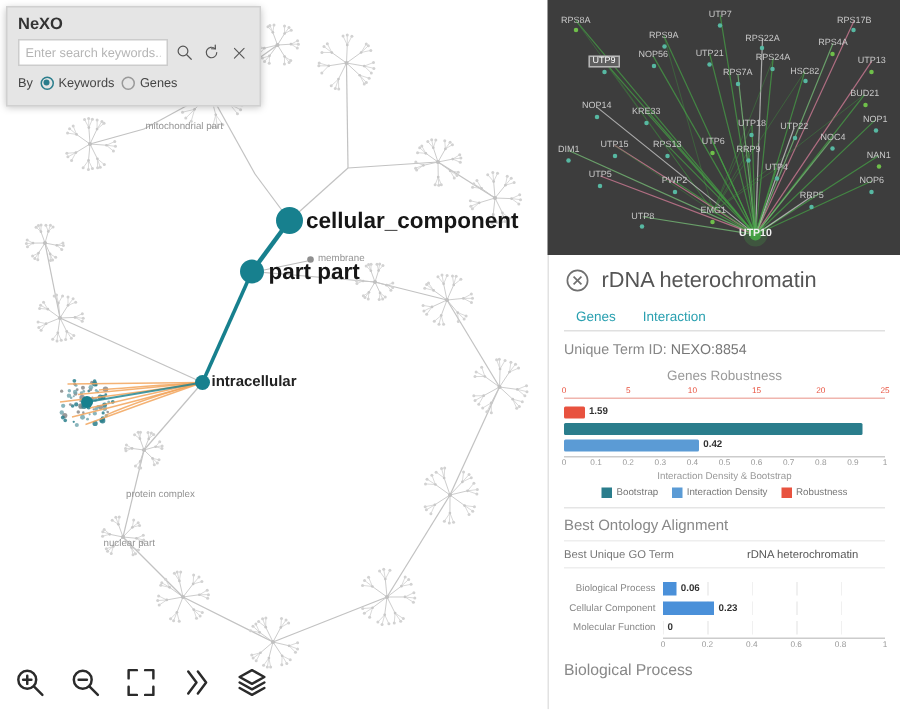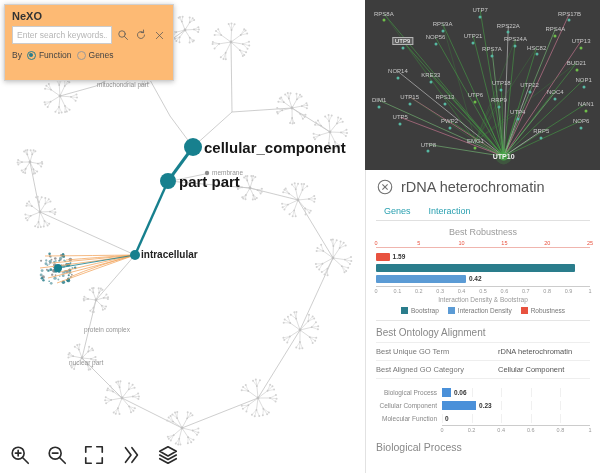--- a/index.html
+++ b/index.html
@@ -9,22 +9,22 @@
 
   
   .tree-canvas { position:absolute; left:0; top:0; width:365px; height:473px; background:#fff; }
   #tree-svg { position:absolute; left:0; top:0; }
   .tree-label { position:absolute; white-space:nowrap; pointer-events:none; }
   .tl-big { font-size:15px; font-weight:600; color:#161616; }
   .tl-mid { font-size:10px; font-weight:600; color:#222; }
   .tl-sm  { font-size:6.5px; color:#949494; }
 
   
-  .search-panel { position:absolute; left:4px; top:4px; width:170px; background:#fdba74;
-    border:1px solid #d0d0d0; box-shadow:0 1px 5px rgba(0,0,0,.25); padding:5px 7px 20px; z-index:6; }
+  .search-panel { position:absolute; left:4px; top:4px; width:170px; background:#e5e5e5;
+    border:1px solid #d0d0d0; box-shadow:0 1px 5px rgba(0,0,0,.25); padding:5px 7px 10px; z-index:6; }
   .sp-title { font-size:11px; font-weight:bold; color:#333; margin-bottom:4px; }
   .sp-row { display:flex; align-items:center; gap:4px; }
   .sp-input { flex:1; min-width:0; height:18px; border:1px solid #ccc; font-size:8.5px; padding:0 4px; color:#444; }
   .sp-input::placeholder { color:#b5b5b5; }
   .sp-icon { width:14px; height:14px; display:inline-flex; align-items:center; justify-content:center; cursor:pointer; }
   .sp-icon svg { stroke:#555; fill:none; stroke-width:1.6; stroke-linecap:round; }
   .sp-by { display:flex; align-items:center; gap:5px; margin-top:6px; font-size:8.5px; color:#444; }
   .radio { width:9px; height:9px; border:1px solid #999; border-radius:50%; display:inline-block; position:relative; }
   .radio.sel { border-color:#2a7d8c; }
   .radio.sel::after { content:""; position:absolute; left:1.5px; top:1.5px; width:4px; height:4px; border-radius:50%; background:#2a7d8c; }
@@ -1223,21 +1223,21 @@
         <svg width="11" height="11" viewBox="0 0 24 24">
             <line x1="5" y1="5" x2="19" y2="19"></line>
             <line x1="19" y1="5" x2="5" y2="19"></line>
           </svg>
       </span>
     </div>
     <div class="sp-by">
       <span>By</span>
       <span class="sp-opt">
         <span class="radio sel"></span>
-        <span>Function</span>
+        <span>Keywords</span>
       </span>
       <span class="sp-opt">
         <span class="radio"></span>
         <span>Genes</span>
       </span>
     </div>
   </div>
 
   <div class="toolbar">
     <span class="tb-btn">
@@ -1408,22 +1408,26 @@
           </svg>
       </span>
       <span class="dt-title">rDNA heterochromatin</span>
     </div>
 
     <div class="dt-tabs">
       <span class="dt-tab">Genes</span>
       <span class="dt-tab">Interaction</span>
     </div>
 
-
-    <div class="rob-title">Best Robustness</div>
+    <div class="dt-uid">
+      <span>Unique Term ID:</span>
+      <span class="dt-uid-val">NEXO:8854</span>
+    </div>
+
+    <div class="rob-title">Genes Robustness</div>
 
     <div class="rob-chart">
       <div class="rob-topaxis" id="rob-topaxis">
           <span style="left: 0%;">0</span>
           <span style="left: 20%;">5</span>
           <span style="left: 40%;">10</span>
           <span style="left: 60%;">15</span>
           <span style="left: 80%;">20</span>
           <span style="left: 100%;">25</span>
         </div>
@@ -1462,24 +1466,20 @@
     </div>
 
     <div class="dt-div"></div>
 
     <div class="goa-heading">Best Ontology Alignment</div>
     <div class="goa-rows">
       <div class="goa-row">
         <span class="goa-label">Best Unique GO Term</span>
         <span class="goa-value">rDNA heterochromatin</span>
       </div>
-      <div class="goa-row">
-        <span class="goa-label">Best Aligned GO Category</span>
-        <span class="goa-value">Cellular Component</span>
-      </div>
     </div>
 
     <div id="go-chart">
         <div class="go-row">
           <span class="go-cat">Biological Process</span>
           <div class="go-track">
             <div class="go-bar" style="width: 6%; background: rgb(74, 144, 217);"></div>
             <span class="go-val" style="left: 6%;">0.06</span>
           </div>
         </div>

